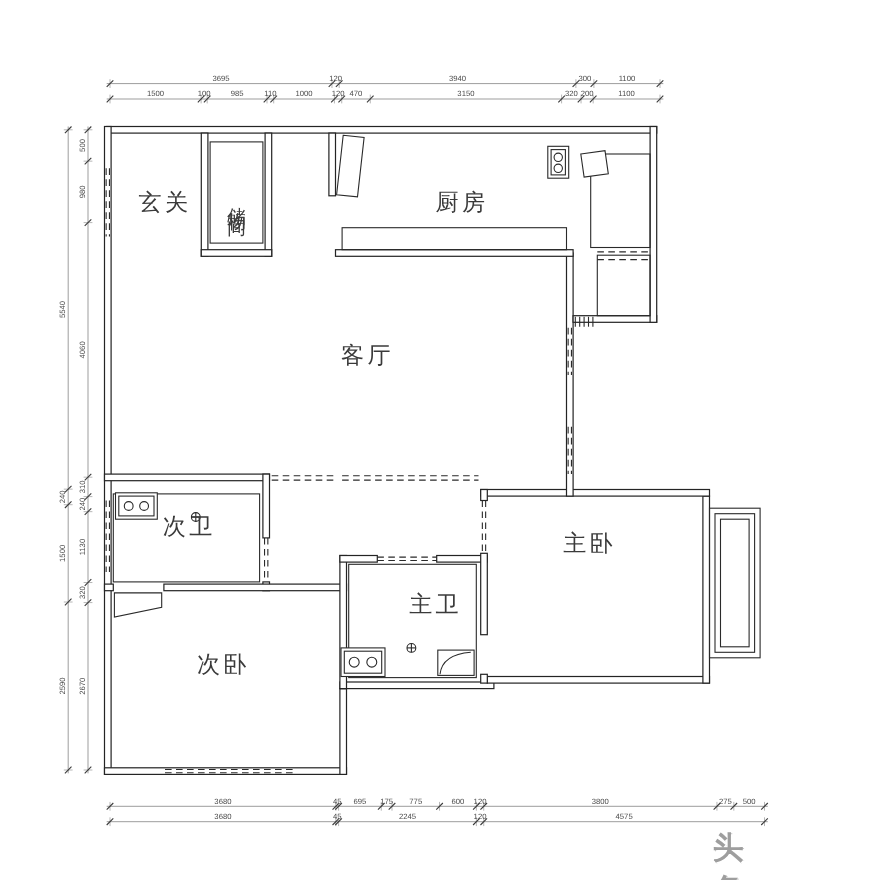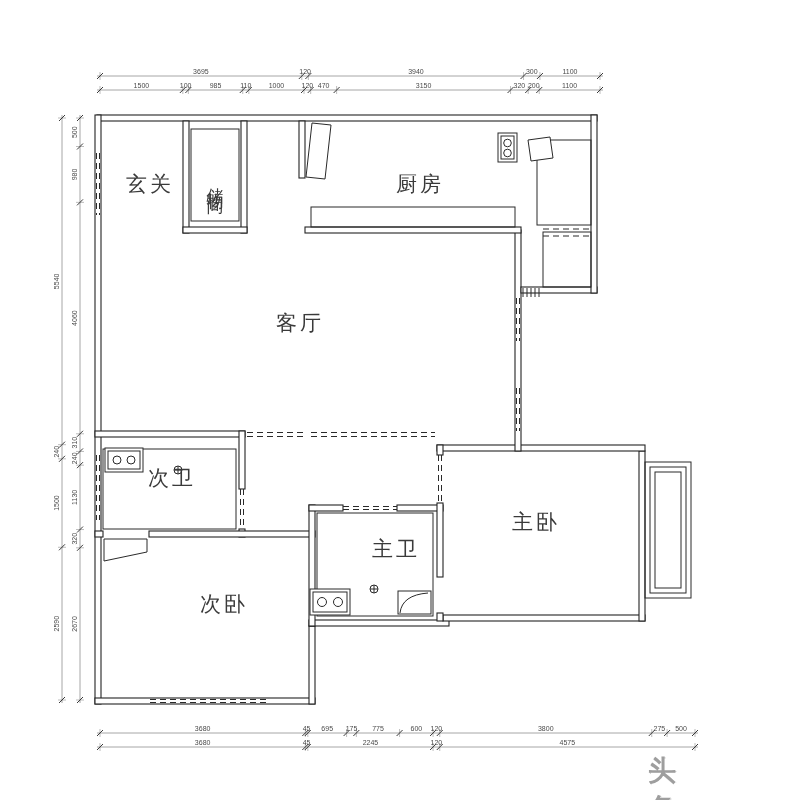--- a/index.html
+++ b/index.html
@@ -351,20 +351,20 @@
         <text class="dimtxt" x="731.5" y="163.94736842105263" text-anchor="middle" transform="rotate(-90 731.5 163.94736842105263)">1560</text>
         <text class="dimtxt" x="731.5" y="323.2904858299595" text-anchor="middle" transform="rotate(-90 731.5 323.2904858299595)">3850</text>
         <text class="dimtxt" x="731.5" y="527.9919028340081" text-anchor="middle" transform="rotate(-90 731.5 527.9919028340081)">3100</text>
         <text class="dimtxt" x="731.5" y="659.6487854251012" text-anchor="middle" transform="rotate(-90 731.5 659.6487854251012)">1370</text>
       </g>
   </svg>
 
   <div class="room-label" style="left:150px;top:184px;">玄关</div>
   <div class="room-label vertical" style="left:215px;top:182px;">储物间</div>
   <div class="room-label" style="left:420px;top:184px;">厨房</div>
-  <div class="room-label" style="left:300px;top:323px;">客厅</div>
+  <div class="room-label" style="left:334px;top:323px;">客厅</div>
   <div class="room-label" style="left:172px;top:478px;">次卫</div>
-  <div class="room-label" style="left:203px;top:604px;margin-left:21px;">次卧</div>
+  <div class="room-label" style="left:203px;top:604px;">次卧</div>
   <div class="room-label" style="left:396px;top:549px;">主卫</div>
-  <div class="room-label" style="left:536px;top:522px;">主卧</div>
+  <div class="room-label" style="left:536px;top:494px;">主卧</div>
 
   <div class="watermark">头条@住范儿</div>
 </div>
 
 </body></html>

